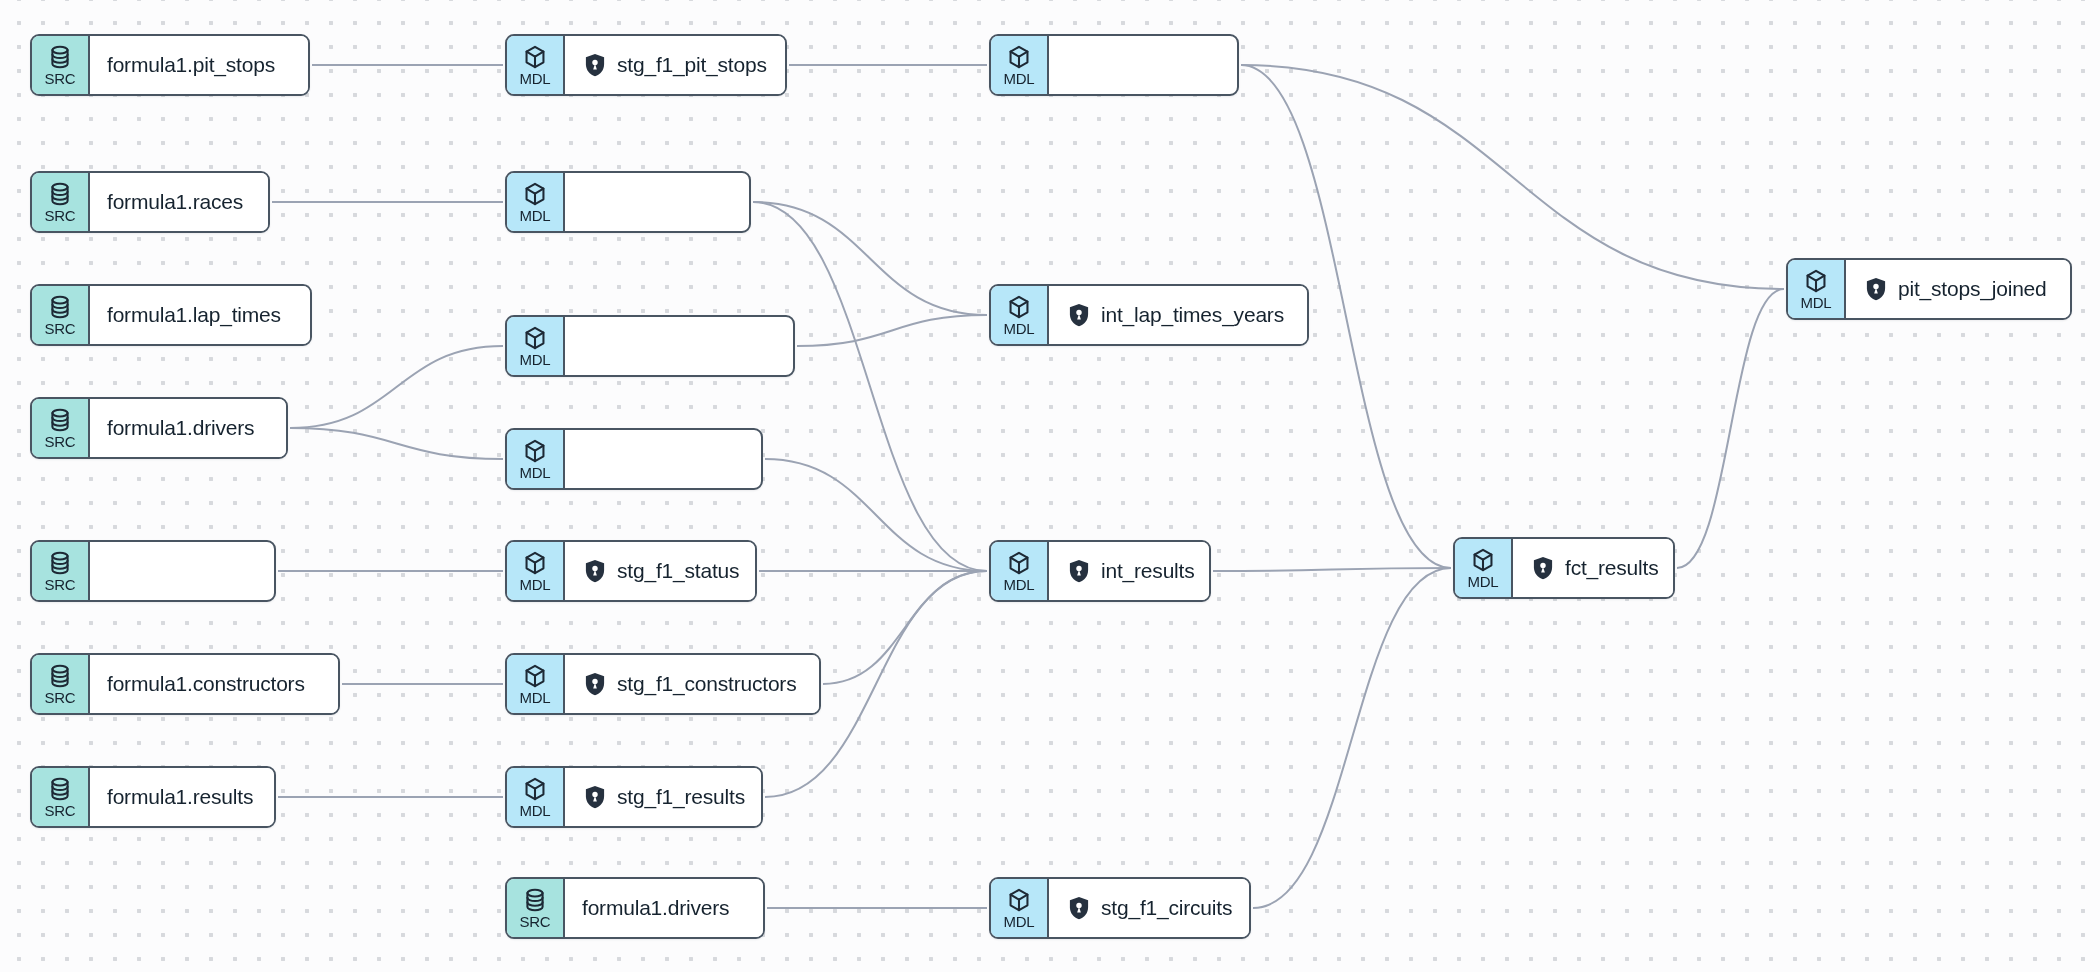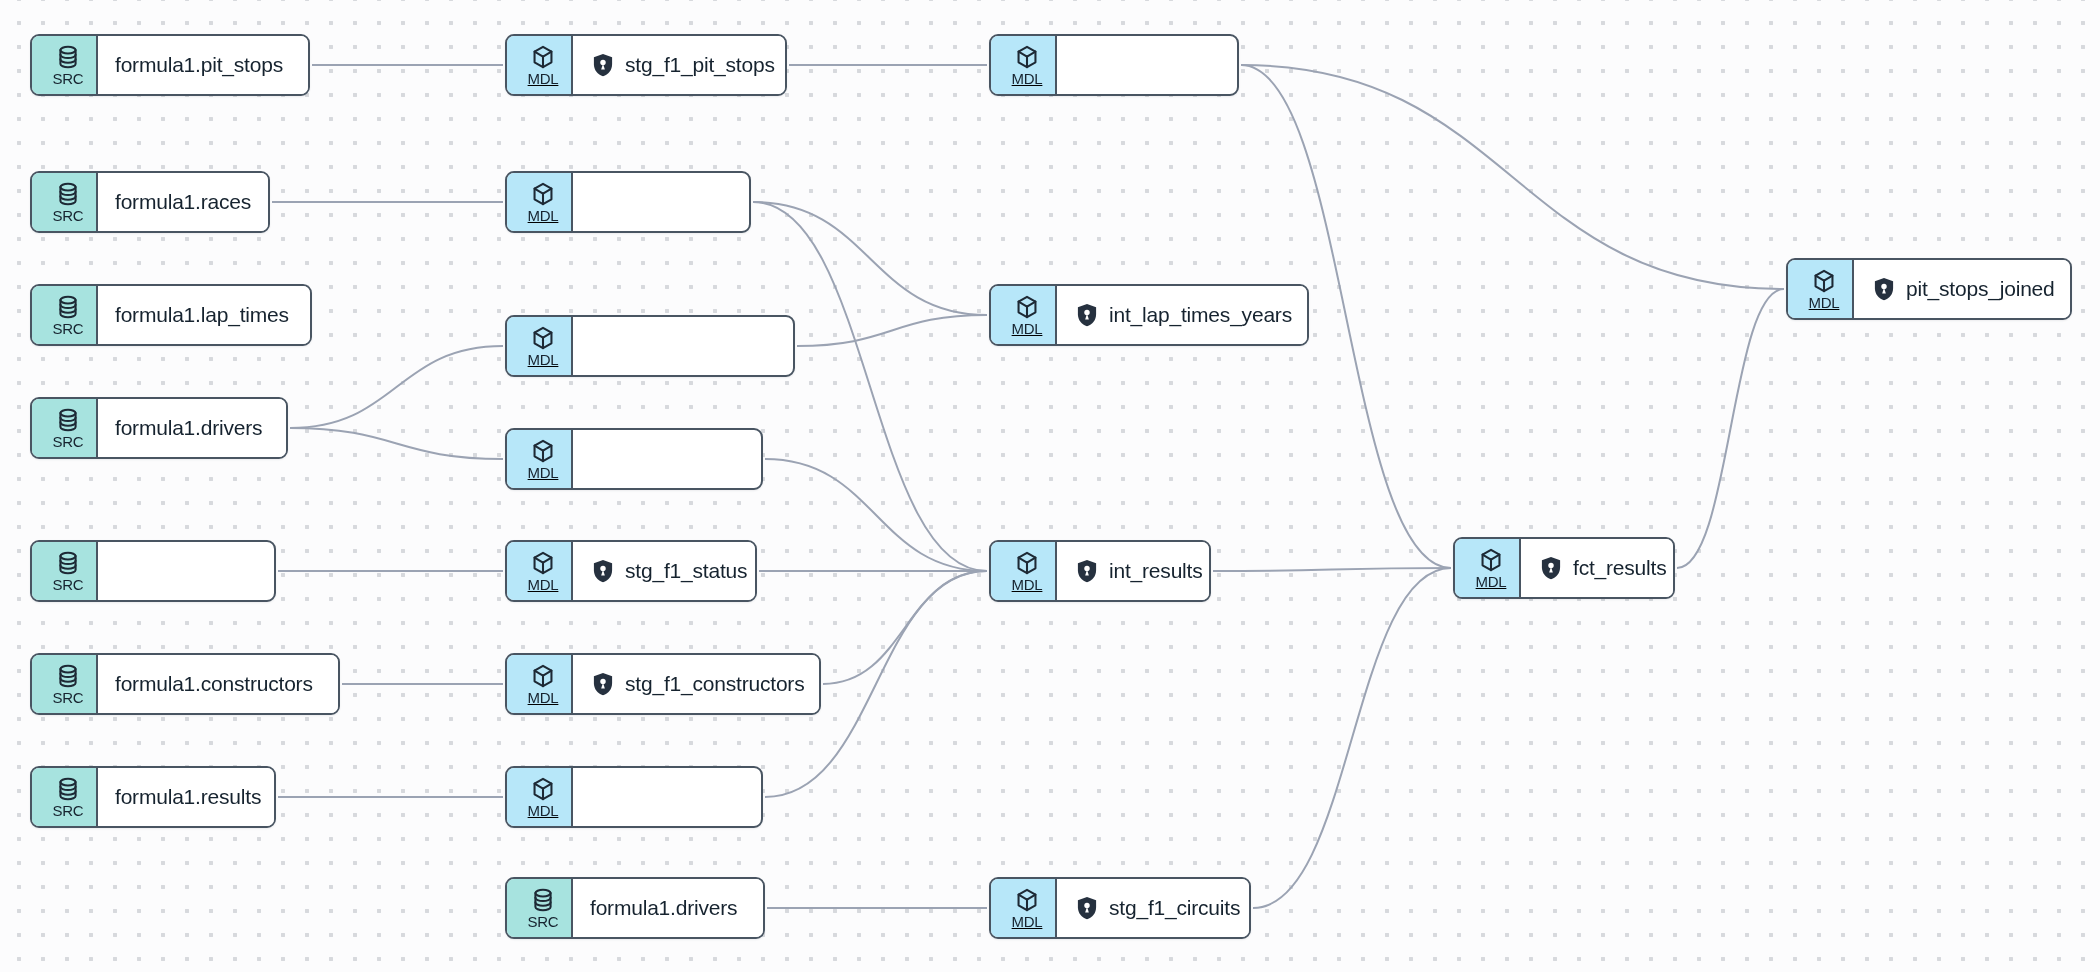--- a/index.html
+++ b/index.html
@@ -25,24 +25,23 @@
     border-radius: 9px;
     z-index: 2;
     box-shadow: 0 1px 2px rgba(40,50,60,0.08);
   }
   .badge {
     width: 56px; flex: 0 0 56px;
     display: flex; flex-direction: column; align-items: center; justify-content: center;
     border-right: 2px solid var(--border, #495562);
     border-radius: 7px 0 0 7px;
     gap: 1px;
-    padding-left: 8px;
   }
   .node.src .badge { background: var(--srcbg, #a7e3df); }
-  .node.mdl .badge { background: var(--mdlbg, #b7e7f9); text-decoration: underline; }
+  .node.mdl .badge { background: var(--mdlbg, #b7e7f9); }
   .badge .icon { display: block; height: 26px; }
   .badge .icon svg { display: block; }
   .badge-label {
     font-size: 15px; line-height: 16px; letter-spacing: -0.3px;
     color: var(--text, #16232f);
   }
   .body {
     flex: 1; display: flex; align-items: center;
     padding: 0 10px 0 17px; overflow: hidden; white-space: nowrap;
     border-radius: 0 7px 7px 0; background: #fff;
@@ -408,20 +407,30 @@
         <svg width="26" height="26" viewBox="0 0 24 24">
           <g fill="none" stroke="#1d2935" stroke-width="1.9" stroke-linejoin="round" stroke-linecap="round">
             <path d="M12 2.6 L19.8 7.1 V16.9 L12 21.4 L4.2 16.9 V7.1 Z"></path>
             <path d="M4.2 7.1 L12 11.6 L19.8 7.1"></path>
             <path d="M12 11.6 V21.4"></path>
           </g>
         </svg>
       </span>
       <span class="badge-label">MDL</span>
     </div>
+    <div class="body">
+      <span class="shield">
+        <svg width="26" height="26" viewBox="0 0 24 24">
+          <path d="M12 1.8 L20.4 4.8 V11 C20.4 16.8 17 20.7 12 22.4 C7 20.7 3.6 16.8 3.6 11 V4.8 Z" fill="#26313f"></path>
+          <circle cx="12" cy="9.6" r="2.5" fill="#ffffff"></circle>
+          <path d="M12 10.5 L13.7 16.2 H10.3 Z" fill="#ffffff"></path>
+        </svg>
+      </span>
+      <span class="label">stg_f1_results</span>
+    </div>
   </div>
     <div class="node src" style="left: 505px; top: 877px; width: 260px;">
     <div class="badge">
       <span class="icon db">
         <svg width="26" height="26" viewBox="0 0 24 24">
           <g fill="none" stroke="#1d2935" stroke-width="1.9" stroke-linecap="round">
             <ellipse cx="12" cy="5.6" rx="7" ry="3.1"></ellipse>
             <path d="M5 5.6 V18.4 C5 20.1 8.1 21.5 12 21.5 C15.9 21.5 19 20.1 19 18.4 V5.6"></path>
             <path d="M5 9.9 C5 11.6 8.1 13 12 13 C15.9 13 19 11.6 19 9.9"></path>
             <path d="M5 14.2 C5 15.9 8.1 17.3 12 17.3 C15.9 17.3 19 15.9 19 14.2"></path>

